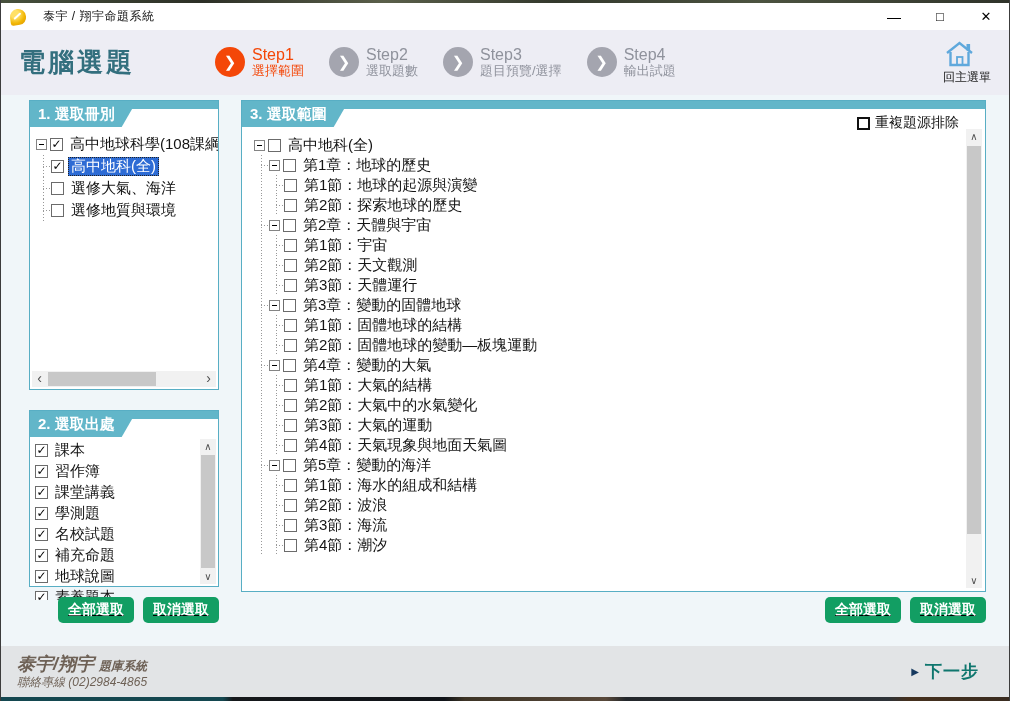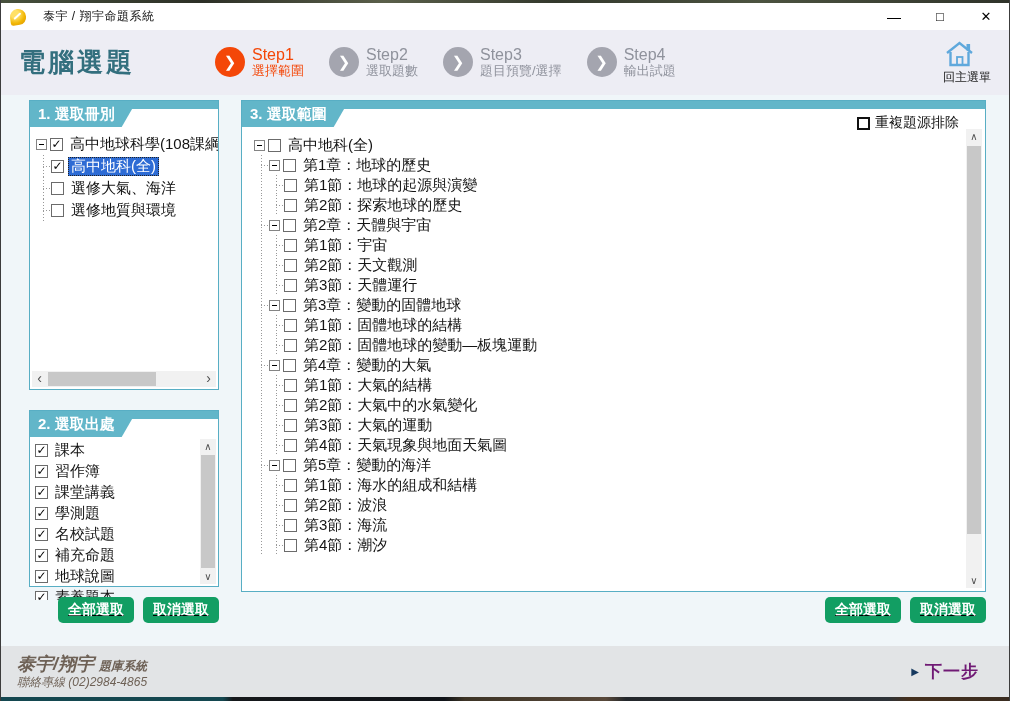--- a/index.html
+++ b/index.html
@@ -107,21 +107,21 @@
 
   
   .footer { position:absolute; left:0; right:0; bottom:4px; height:51px; background:#E2E4E6;
       display:flex; align-items:center; padding:0 30px 0 16px; }
   .brand-wrap { line-height:1.25;font-style:italic; }
   .brand { font-size:18px; font-weight:bold; color:#6E6156; }
   .brand-suffix { font-size:12px; font-weight:bold; color:#6E6156; margin-left:5px; }
   .hotline { font-size:12px; color:#6E6156; }
   .next-btn { margin-left:auto; display:flex; align-items:center; gap:6px; cursor:pointer; }
   .next-tri { font-size:10px; color:#16395F; }
-  .next-lbl { font-size:17px; font-weight:bold; color:#701a75; letter-spacing:1px; }
+  .next-lbl { font-size:17px; font-weight:bold; color:#0f766e; letter-spacing:1px; }
 </style>
 </head>
 <body>
 
 <div class="window">
   <div class="wp-top"></div>
 
   <div class="titlebar">
     <div class="app-icon"></div>
     <div class="win-title">泰宇 / 翔宇命題系統</div>

